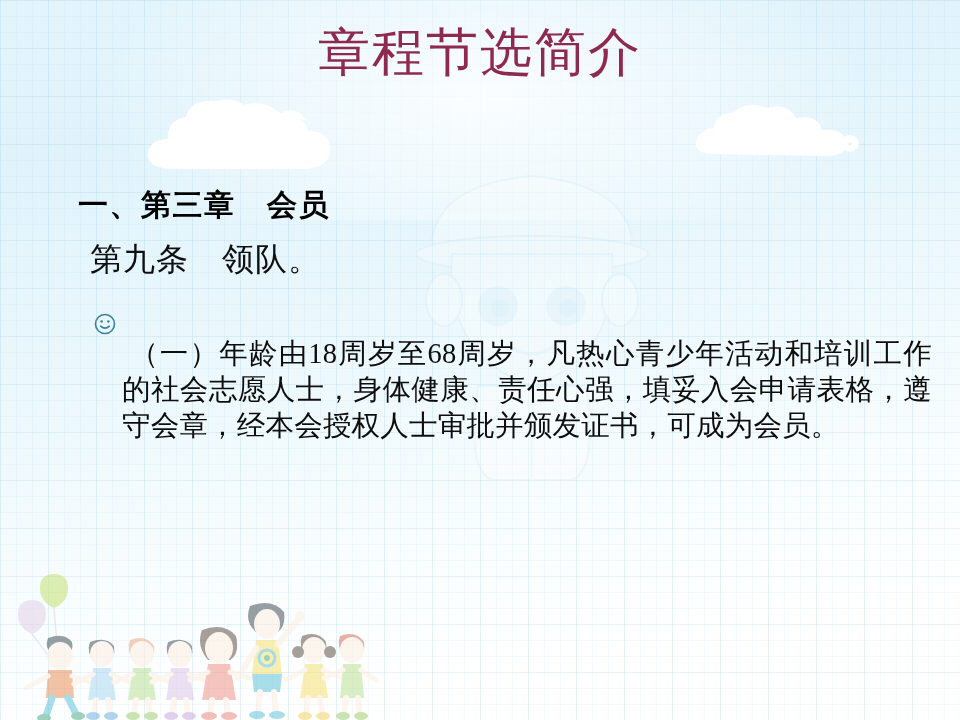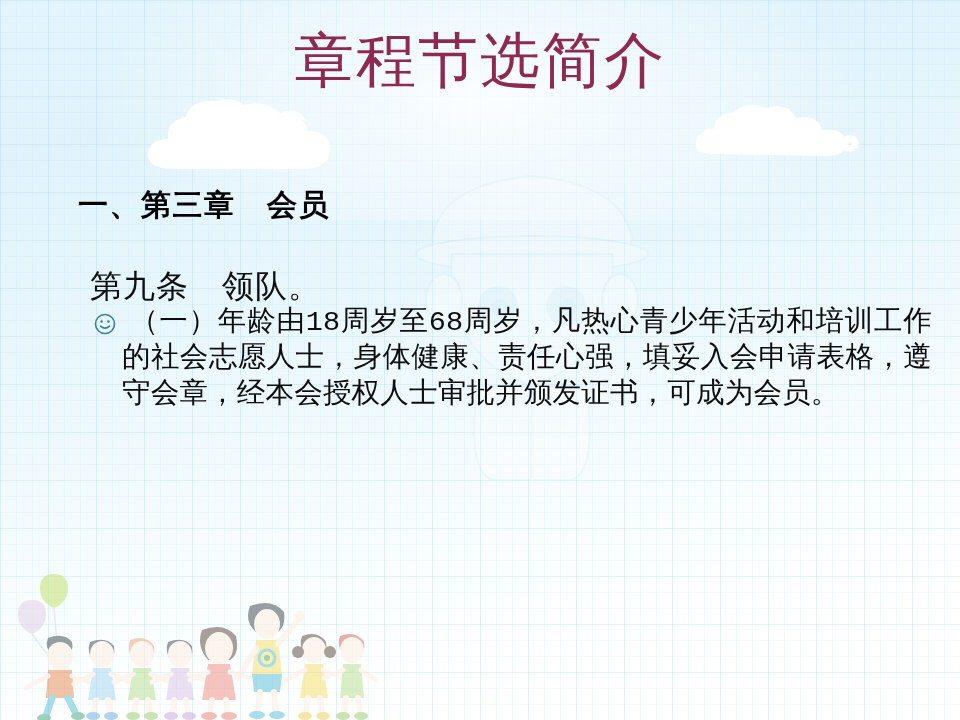--- a/index.html
+++ b/index.html
@@ -66,24 +66,24 @@
   .watermark {
     position:absolute; left:382px; top:150px;
     width:300px; height:330px;
     opacity:.30;
     pointer-events:none;
   }
   .watermark svg { display:block; }
 
   
   .title {
-    position:absolute; left:0; top:28px; width:960px;
+    position:absolute; left:0; top:19px; width:960px;
     text-align:center;
     font-family:"Liberation Sans", sans-serif;
-    font-size:60px;
+    font-size:52px;
     line-height:66px;
     font-weight:400;
     color:#8e2a50;
     letter-spacing:2px;
     white-space:nowrap;
   }
 
   
   .body-area { position:absolute; left:0; top:0; width:960px; height:720px; }
 
@@ -100,46 +100,46 @@
   .head-line.l1 { top:187px; }
 
   .sub-line {
     position:absolute; left:90px;
     font-family:"Liberation Serif", serif;
     font-size:32px;
     line-height:38px;
     color:#101010;
     letter-spacing:1px;
     white-space:nowrap;
-    margin-top:27px;
   }
   .sub-line.l2 { top:240px; }
 
   .bullet-block {
     position:absolute; left:92px; top:305px; width:840px;
     display:flex;
     align-items:flex-start;
   }
   .bullet-icon {
     flex:0 0 auto;
     width:26px; height:26px;
     margin-top:6px;
     margin-right:4px;
   }
   .bullet-icon svg { display:block; }
   .para {
     flex:1 1 auto;
-    font-family:Liberation Mono, monospace;
+    font-family:Liberation Serif, serif;
     font-size:28.5px;
     line-height:36px;
     color:#0d0d0d;
     text-align:justify;
     text-justify:inter-character;
     letter-spacing:.2px;
     text-indent:8px;
+    margin-top:31px;
   }
 </style>
 </head>
 <body>
 
 <div class="slide">
 
   <div class="grid"></div>
   <div class="grid fine"></div>
   <div class="top-glow"></div>

